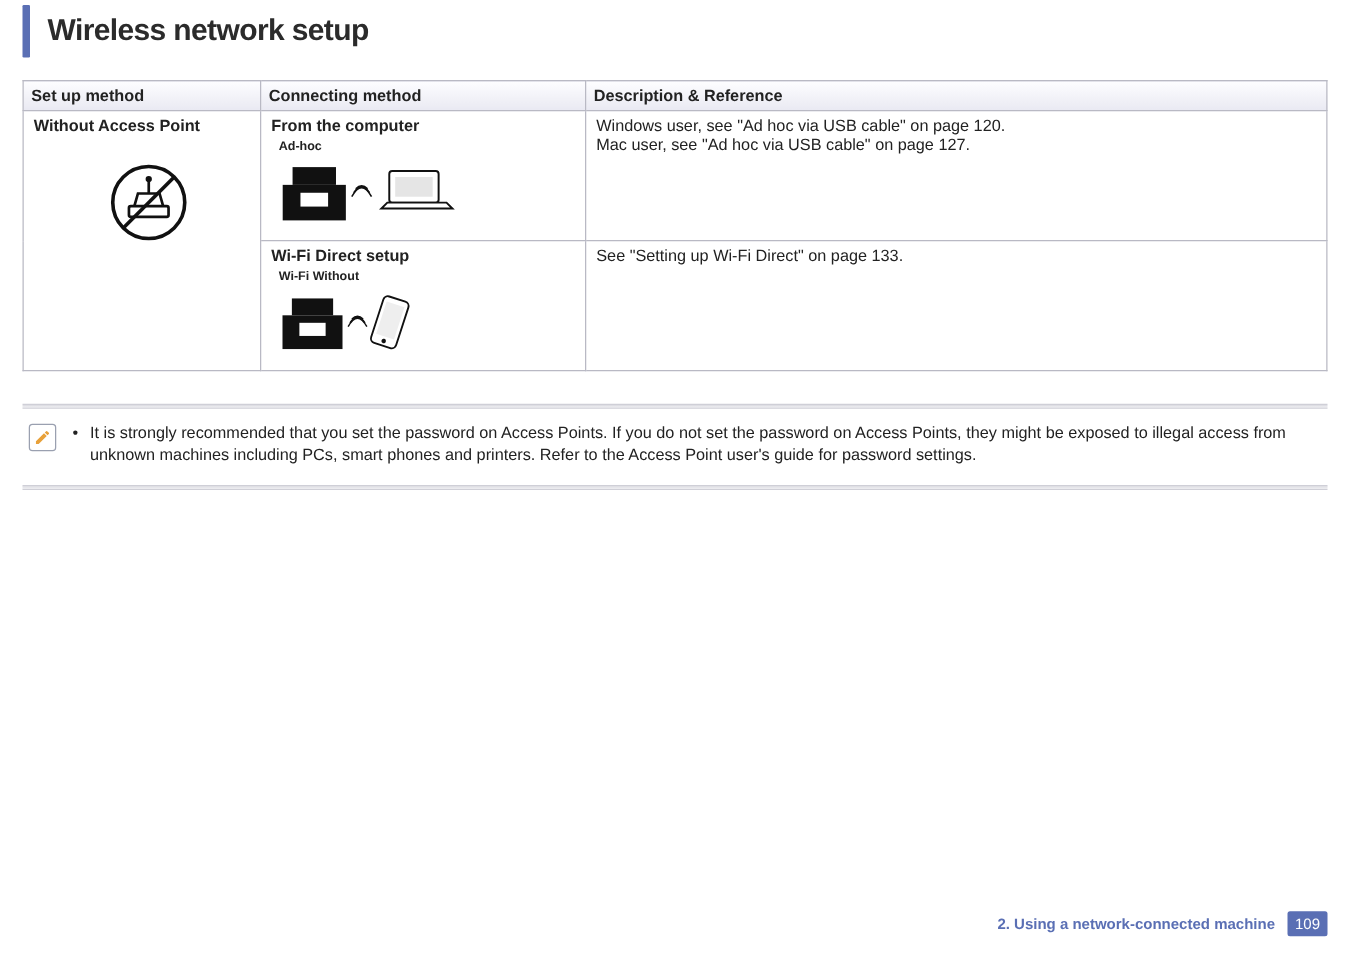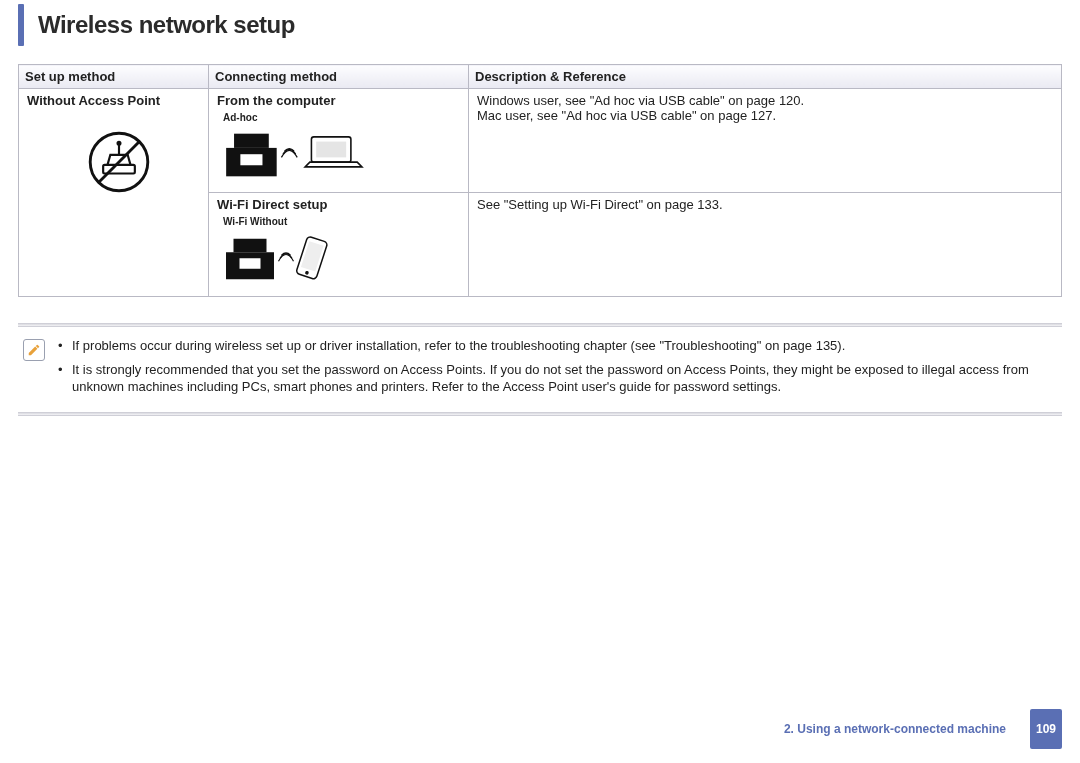--- a/index.html
+++ b/index.html
@@ -38,23 +38,23 @@
   .note-area { margin-top: 26px; }
   .note-rule { height: 4px; background: linear-gradient(#d9d9df, #f3f3f6); border-top: 1px solid #cfcfd7; border-bottom: 1px solid #cfcfd7; }
   .note-body { display: flex; gap: 10px; padding: 10px 6px 10px 2px; }
   .note-icon-box { flex: 0 0 28px; display: flex; justify-content: center; padding-top: 2px; }
   .note-icon { width: 22px; height: 22px; border: 1px solid #9aa0b0; border-radius: 3px; display: flex; align-items: center; justify-content: center; background: #fff; }
   .note-list { list-style: none; font-size: 13px; line-height: 1.35; }
   .note-list li { position: relative; padding-left: 14px; margin-bottom: 6px; }
   .note-list li::before { content: "•"; position: absolute; left: 0; top: 0; }
 
   
-  .footer { position: absolute; bottom: 14px; right: 18px; display: flex; align-items: center; gap: 24px; font-size: 12px; }
+  .footer { position: absolute; bottom: 14px; right: 18px; display: flex; align-items: center; gap: 10px; font-size: 12px; }
   .footer-text { color: #5a6fb4; font-weight: 700; }
-  .footer-page { background: #5a6fb4; color: #fff; width: 32px; height: 40px; display: flex; align-items: center; justify-content: center; font-weight: 700; border-radius: 2px; }
+  .footer-page { background: #5a6fb4; color: #fff; width: 32px; height: 20px; display: flex; align-items: center; justify-content: center; font-weight: 400; border-radius: 2px; }
 </style>
 </head>
 <body>
 
 <div class="page">
 
   <div class="title-wrap">
     <div class="title-accent"></div>
     <h1 class="title-text">Wireless network setup</h1>
   </div>
@@ -154,21 +154,20 @@
     <div class="note-rule"></div>
     <div class="note-body">
       <div class="note-icon-box">
         <div class="note-icon">
           <svg width="14" height="14" viewBox="0 0 24 24">
             <path d="M3 17.25V21h3.75L17.81 9.94l-3.75-3.75L3 17.25zM20.71 7.04a1 1 0 0 0 0-1.41l-2.34-2.34a1 1 0 0 0-1.41 0l-1.83 1.83 3.75 3.75 1.83-1.83z" fill="#e8a13a"></path>
           </svg>
         </div>
       </div>
       <ul class="note-list">
-        <li>If problems occur during wireless set up or driver installation, refer to the troubleshooting chapter (see "Troubleshooting" on page 135).</li>
         <li>It is strongly recommended that you set the password on Access Points. If you do not set the password on Access Points, they might be exposed to illegal access from unknown machines including PCs, smart phones and printers. Refer to the Access Point user's guide for password settings.</li>
       </ul>
     </div>
     <div class="note-rule"></div>
   </div>
 
   <div class="footer">
     <span class="footer-text">2.  Using a network-connected machine</span>
     <span class="footer-page">109</span>
   </div>

